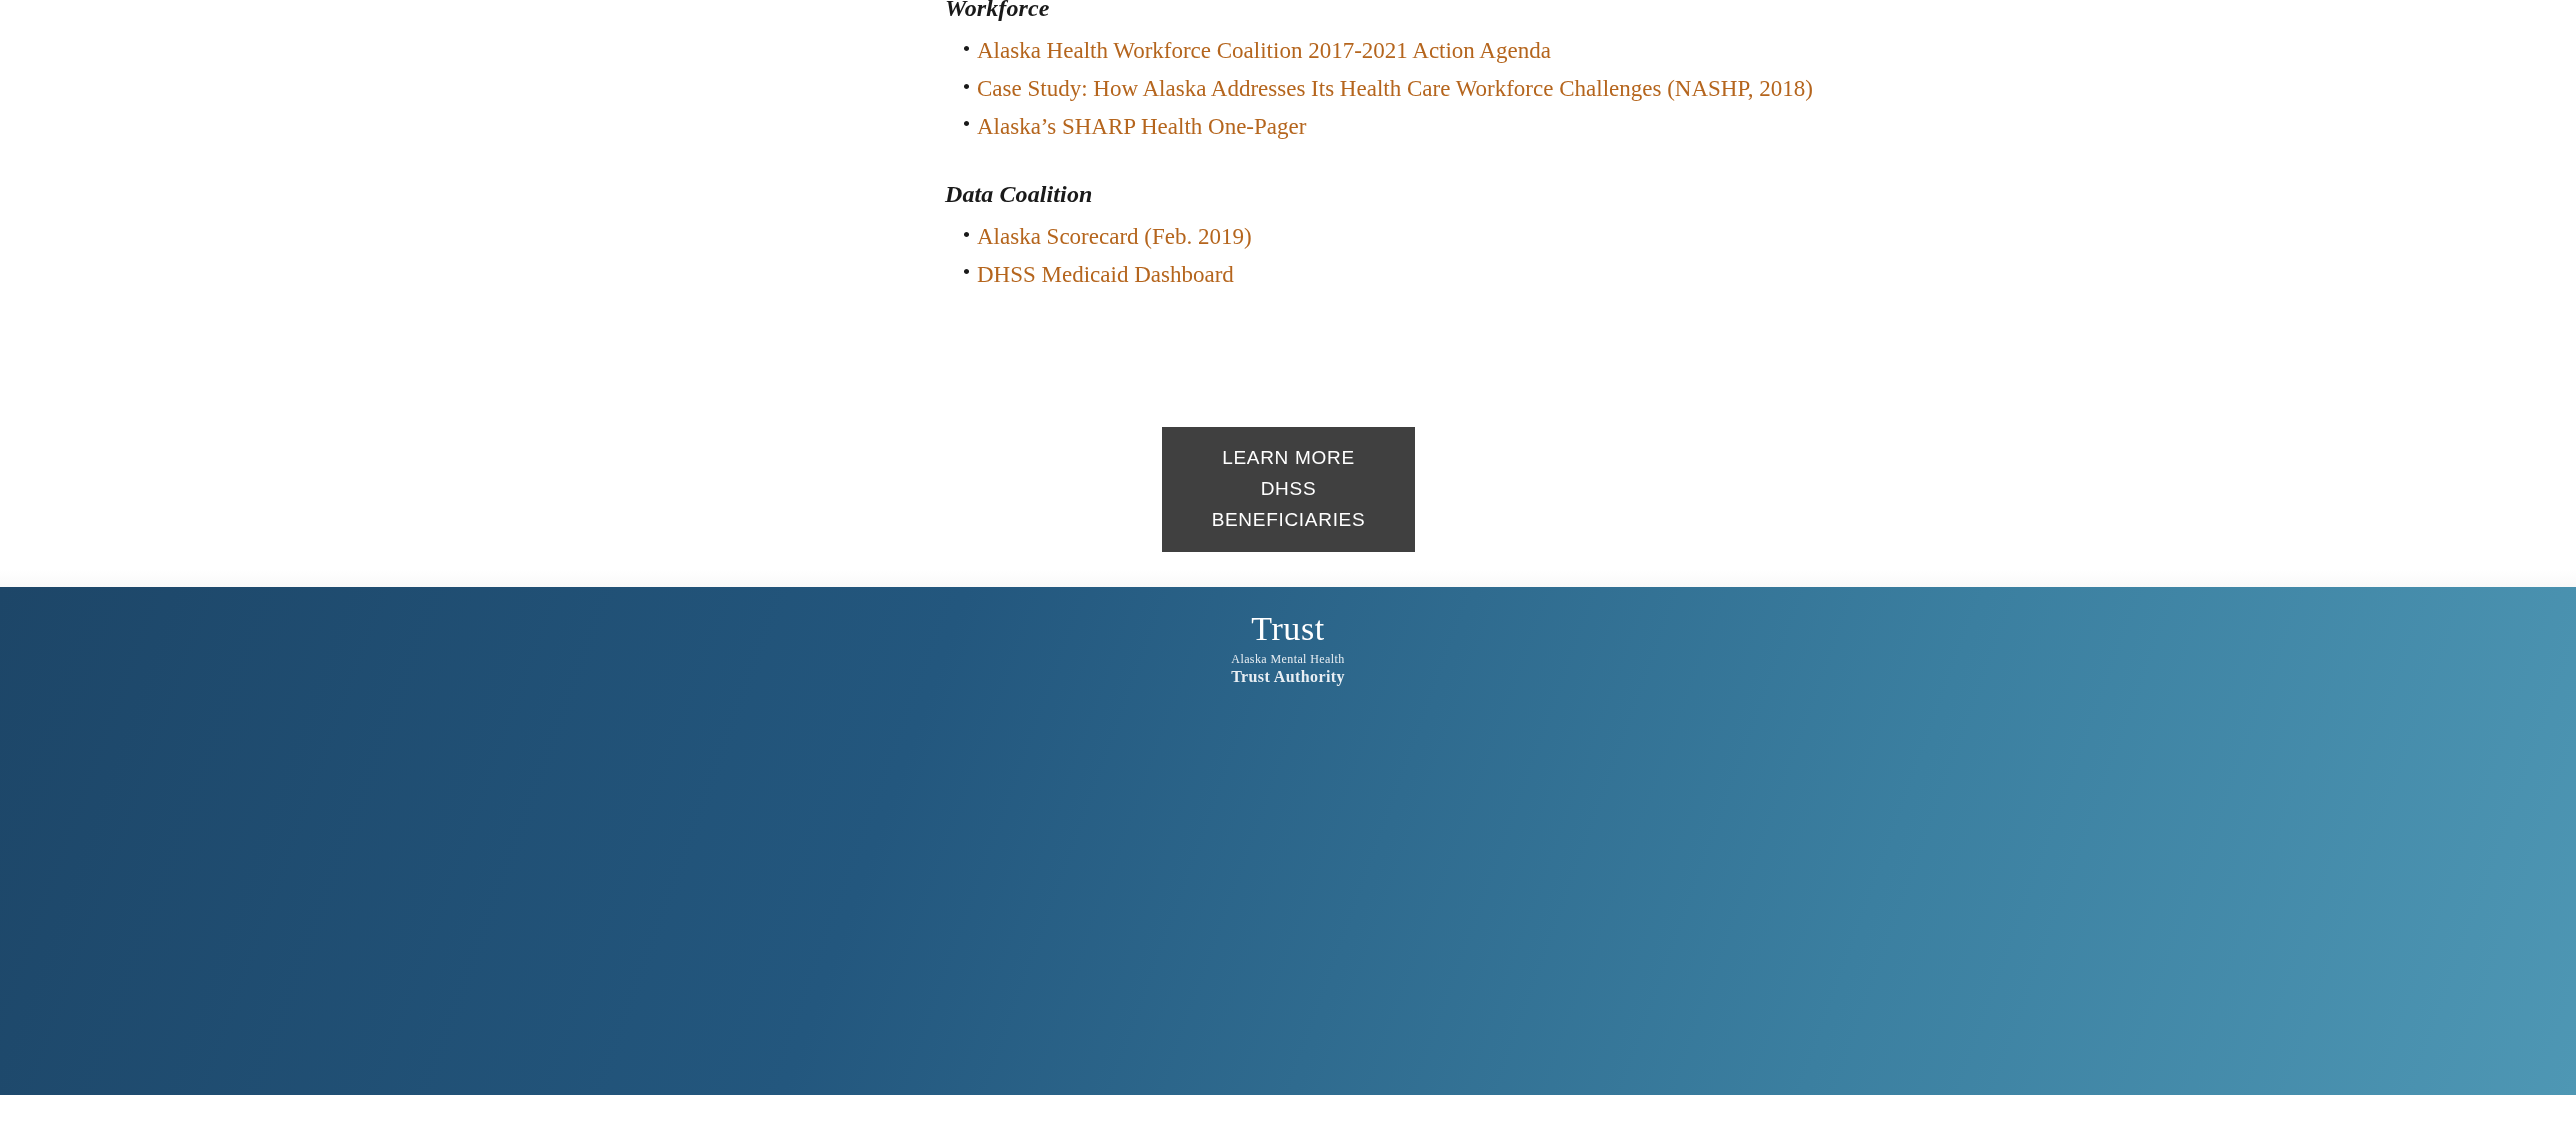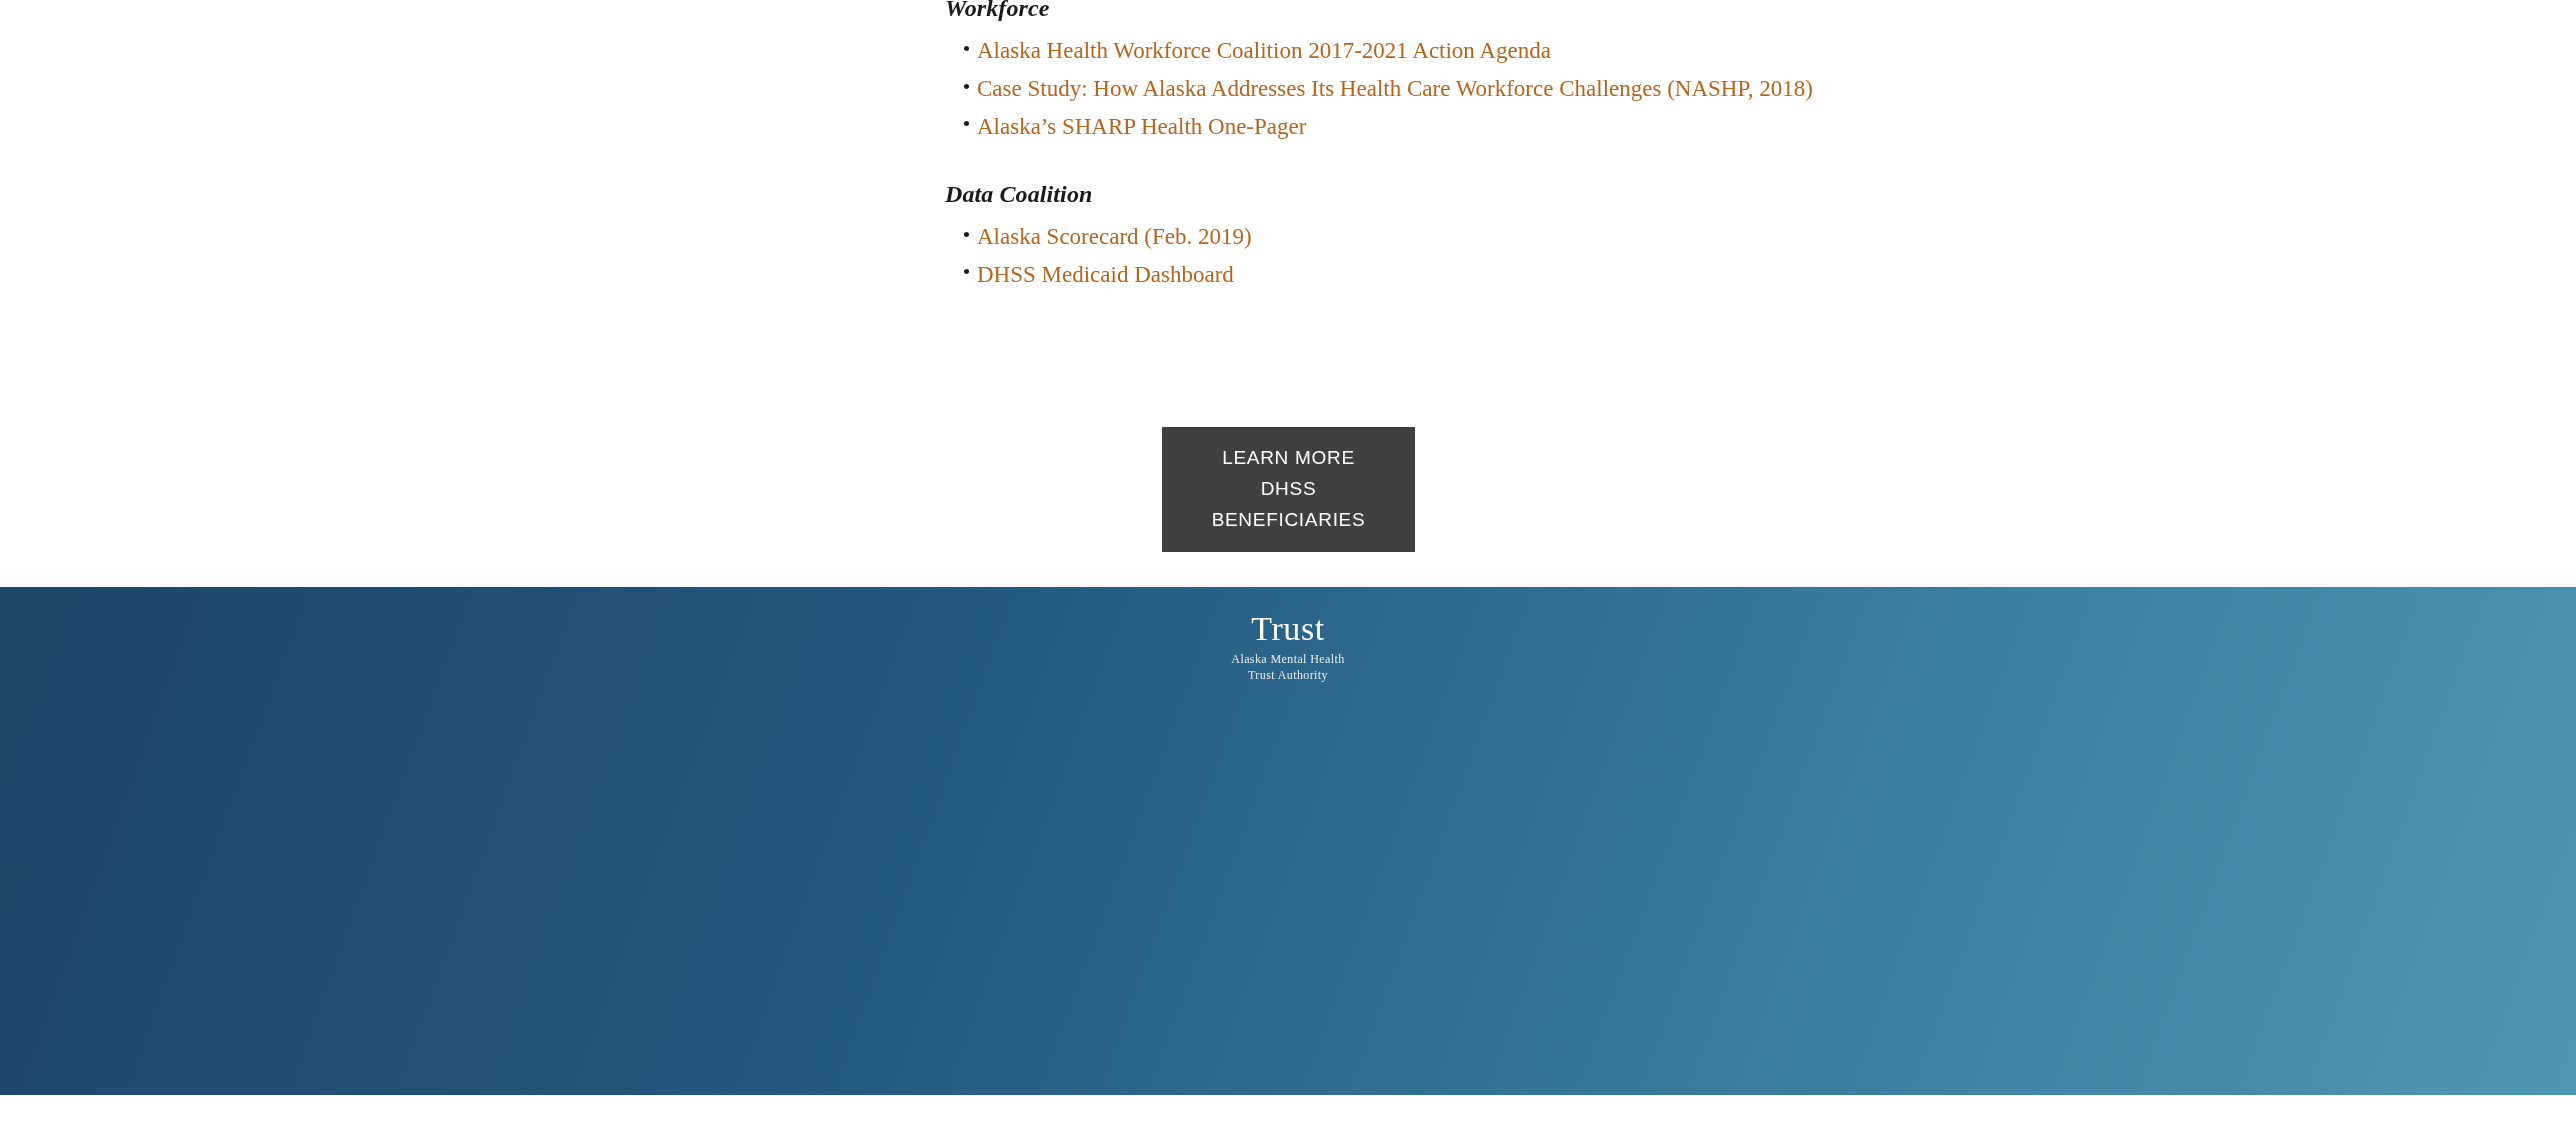--- a/index.html
+++ b/index.html
@@ -147,24 +147,25 @@
   }
   .trust-logo .t-sub1 {
     font-family: "Liberation Serif", serif;
     font-size: 12px;
     letter-spacing: 0.4px;
     margin-top: 5.7px;
     color: #e8eef3;
   }
   .trust-logo .t-sub2 {
     font-family: "Liberation Serif", serif;
-    font-size: 12px;
+    font-size: 16px;
     letter-spacing: 0.4px;
     margin-top: 1.3px;
     color: #e8eef3;
+    font-weight: bold;
   }
 </style>
 </head>
 <body>
 
 <div class="page">
 
   <div class="content">
     <div class="content-inner">
 

